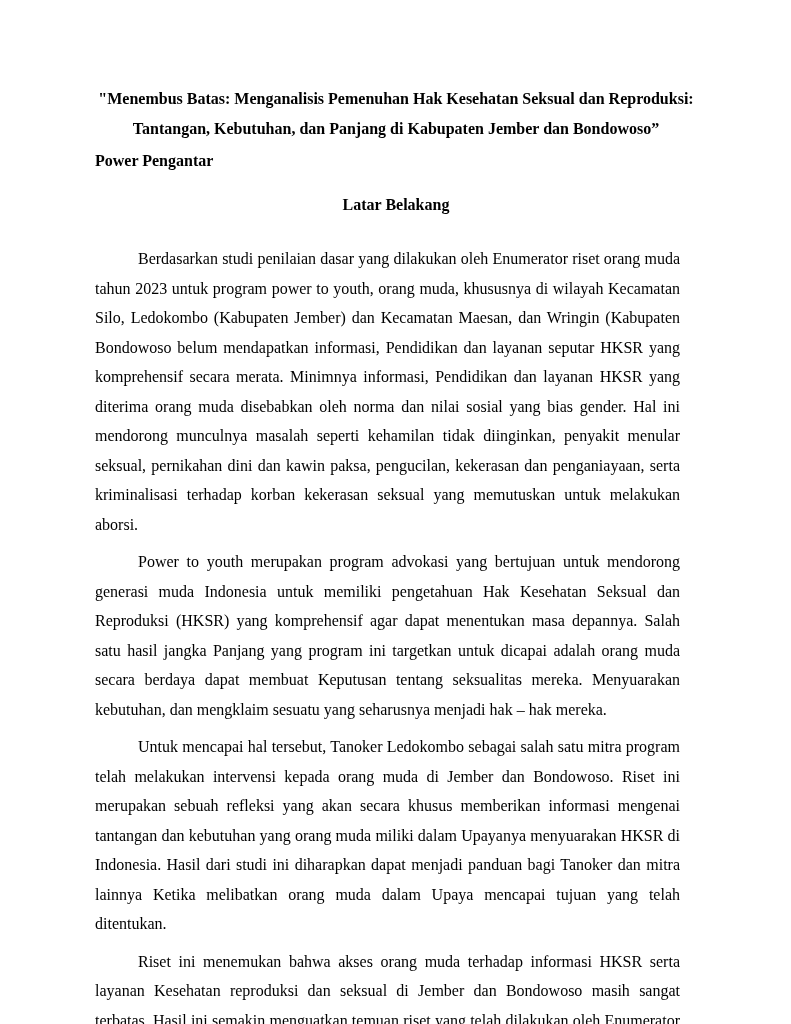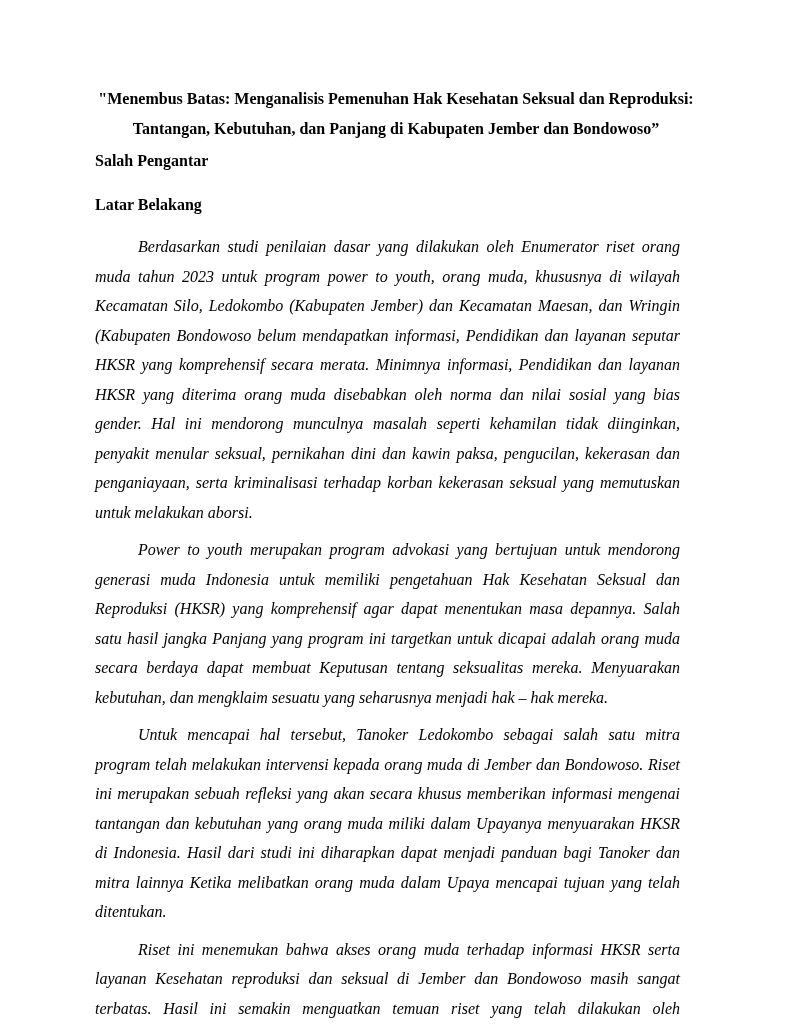--- a/index.html
+++ b/index.html
@@ -32,41 +32,41 @@
   .heading {
     font-size: 16px;
     font-weight: bold;
     line-height: 30px;
     margin: 0;
   }
   .heading-kata {
     margin-bottom: 14px;
   }
   .heading-latar {
-    margin-bottom: 12px;
+    margin-bottom: 24px;
+    text-align: center;
   }
   .body-para {
     margin: 0 17px 8px 0;
     line-height: 29.5px;
     text-align: justify;
     text-indent: 43px;
-    font-style: italic;
   }
 </style>
 </head>
 <body>
 
 <div class="page">
 
   <h1 class="doc-title">
     <span class="title-line">"Menembus Batas: Menganalisis Pemenuhan Hak Kesehatan Seksual dan Reproduksi:</span>
     <span class="title-line">Tantangan, Kebutuhan, dan Panjang di Kabupaten Jember dan Bondowoso”</span>
   </h1>
 
-  <h2 class="heading heading-kata">Salah Pengantar</h2>
+  <h2 class="heading heading-kata">Power Pengantar</h2>
 
   <h2 class="heading heading-latar">Latar Belakang</h2>
 
   <p class="body-para">Berdasarkan studi penilaian dasar yang dilakukan oleh Enumerator riset orang muda tahun 2023 untuk program power to youth, orang muda, khususnya di wilayah Kecamatan Silo, Ledokombo (Kabupaten Jember) dan Kecamatan Maesan, dan Wringin (Kabupaten Bondowoso belum mendapatkan informasi, Pendidikan dan layanan seputar HKSR yang komprehensif secara merata. Minimnya informasi, Pendidikan dan layanan HKSR yang diterima orang muda disebabkan oleh norma dan nilai sosial yang bias gender. Hal ini mendorong munculnya masalah seperti kehamilan tidak diinginkan, penyakit menular seksual, pernikahan dini dan kawin paksa, pengucilan, kekerasan dan penganiayaan, serta kriminalisasi terhadap korban kekerasan seksual yang memutuskan untuk melakukan aborsi.</p>
 
   <p class="body-para">Power to youth merupakan program advokasi yang bertujuan untuk mendorong generasi muda Indonesia untuk memiliki pengetahuan Hak Kesehatan Seksual dan Reproduksi (HKSR) yang komprehensif agar dapat menentukan masa depannya. Salah satu hasil jangka Panjang yang program ini targetkan untuk dicapai adalah orang muda secara berdaya dapat membuat Keputusan tentang seksualitas mereka. Menyuarakan kebutuhan, dan mengklaim sesuatu yang seharusnya menjadi hak – hak mereka.</p>
 
   <p class="body-para">Untuk mencapai hal tersebut, Tanoker Ledokombo sebagai salah satu mitra program telah melakukan intervensi kepada orang muda di Jember dan Bondowoso. Riset ini merupakan sebuah refleksi yang akan secara khusus memberikan informasi mengenai tantangan dan kebutuhan yang orang muda miliki dalam Upayanya menyuarakan HKSR di Indonesia. Hasil dari studi ini diharapkan dapat menjadi panduan bagi Tanoker dan mitra lainnya Ketika melibatkan orang muda dalam Upaya mencapai tujuan yang telah ditentukan.</p>
 
   <p class="body-para">Riset ini menemukan bahwa akses orang muda terhadap informasi HKSR serta layanan Kesehatan reproduksi dan seksual di Jember dan Bondowoso masih sangat terbatas. Hasil ini semakin menguatkan temuan riset yang telah dilakukan oleh Enumerator Orang muda pada mini riset chapter 1. Orang muda menghadapi tantangan berlapis dari ranah personal, privat, public dan institusi.</p>

